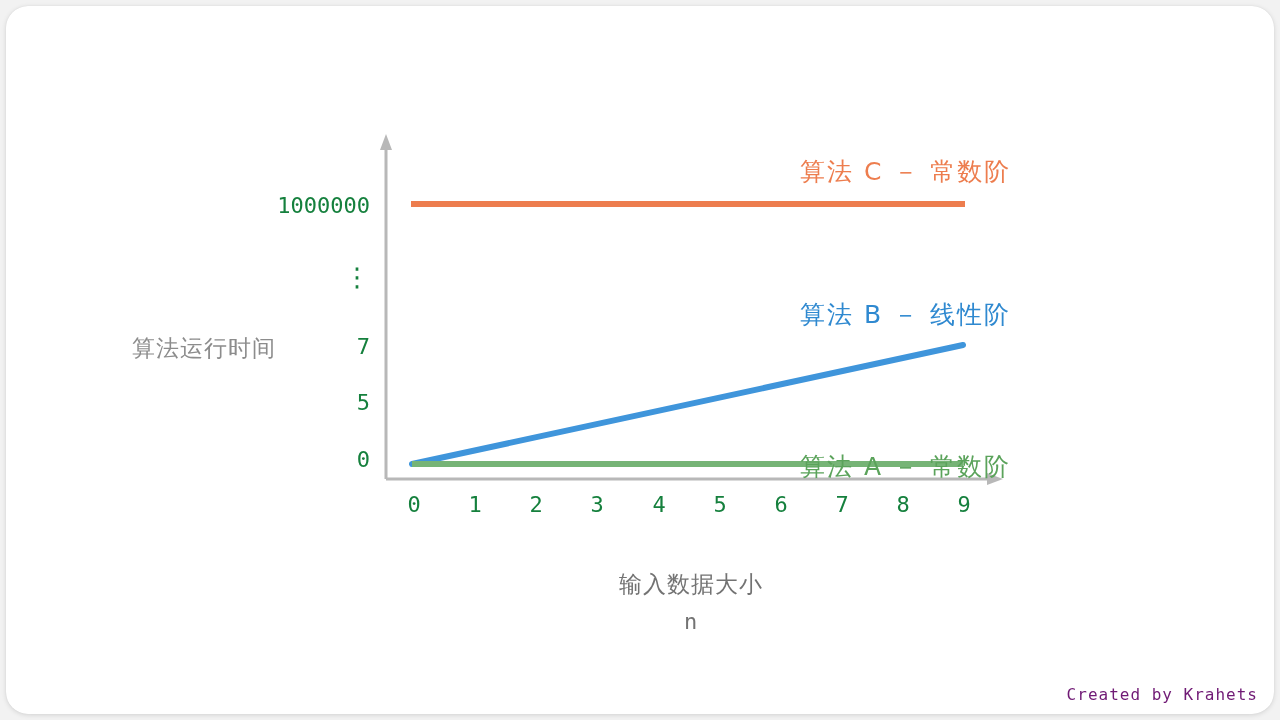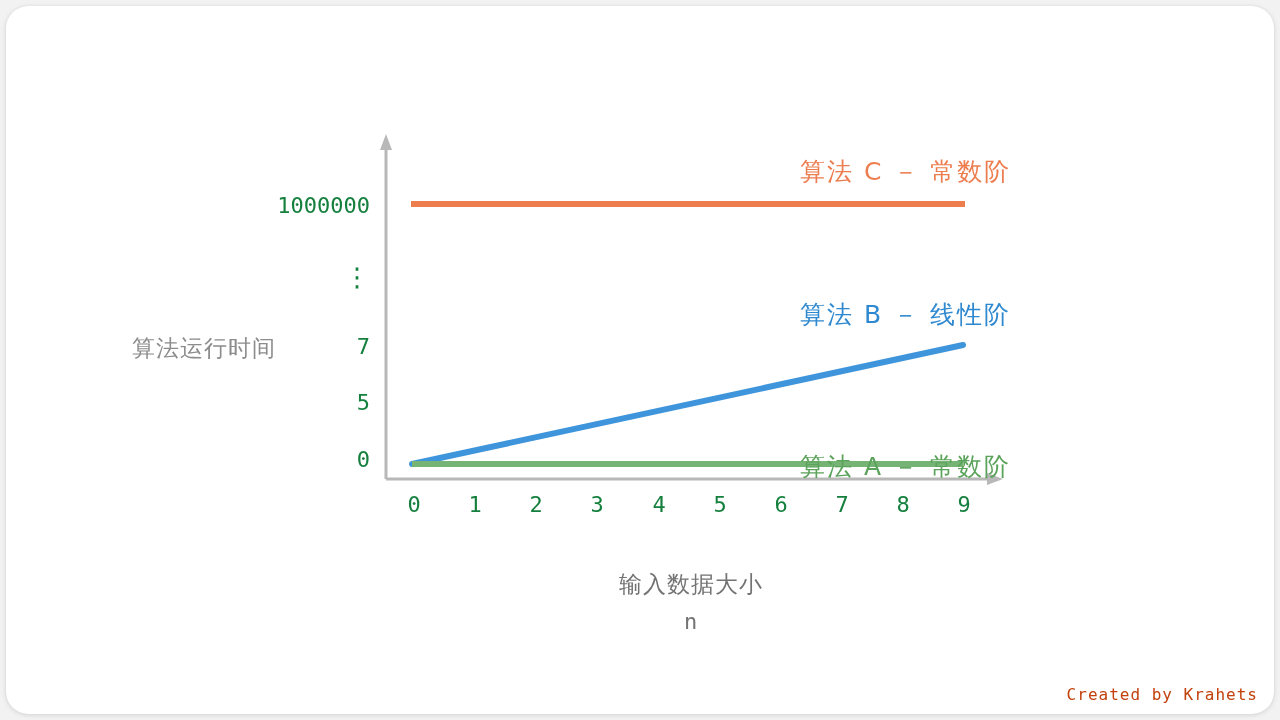--- a/index.html
+++ b/index.html
@@ -94,21 +94,21 @@
     letter-spacing: 2px;
     white-space: nowrap;
   }
   #legend-c { left: 800px; top: 155px; }
   #legend-b { left: 800px; top: 298px; }
   #legend-a { left: 800px; top: 410px; margin-top: 40px; }
   #watermark {
     position: absolute;
     right: 22px;
     bottom: 16px;
-    color: #c2410c;
+    color: #701a75;
     font-family: "DejaVu Sans Mono", "Liberation Mono", monospace;
     font-size: 16px;
     letter-spacing: 1px;
   }
 </style>
 </head>
 <body>
 
 <div id="page">
   <div id="card"></div>

